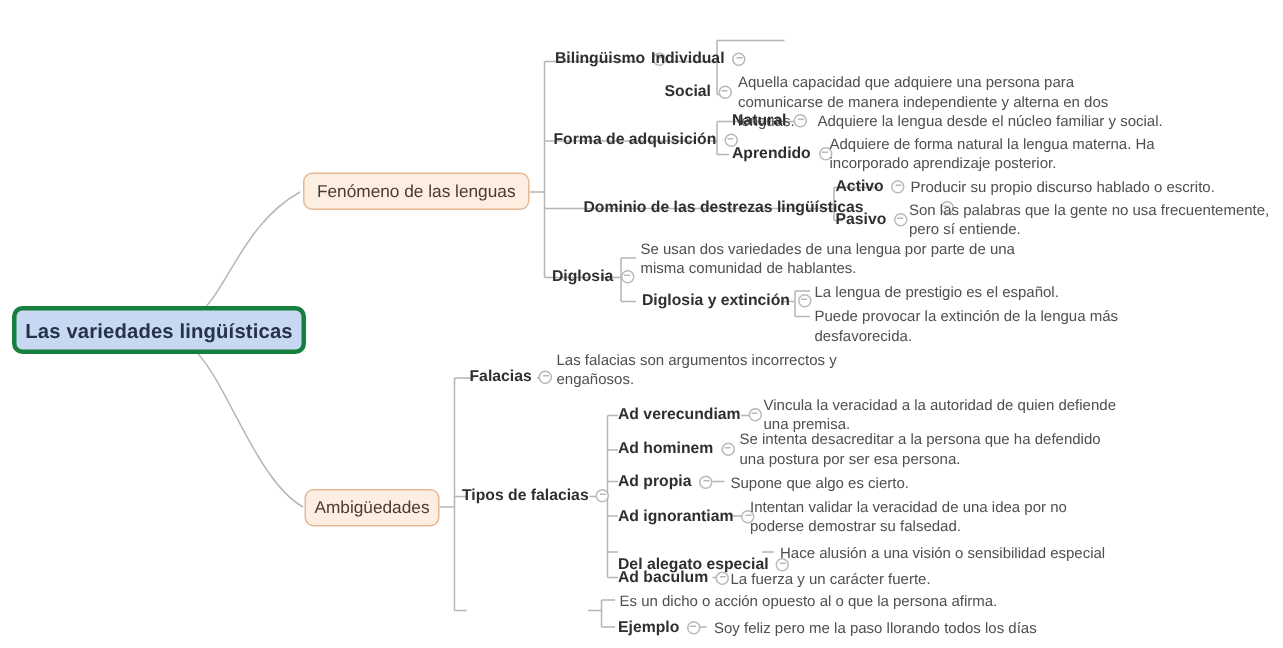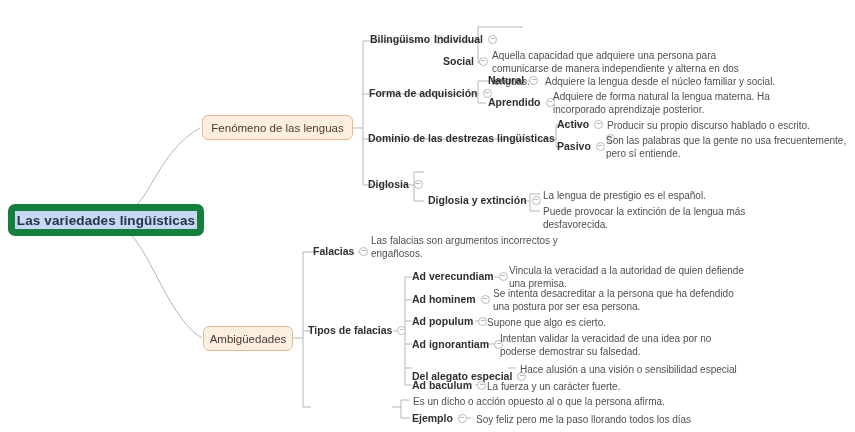--- a/index.html
+++ b/index.html
@@ -27,21 +27,21 @@
     width: 855px;
     height: 432px;
     pointer-events: none;
   }
 
   
   .root-node {
     position: absolute;
     box-sizing: border-box;
     background: #c9d8f2;
-    border: 7px solid #15803d;
+    border: 3px solid #15803d;
     border-radius: 7px;
     display: flex;
     align-items: center;
     justify-content: center;
     font-size: 13.5px;
     font-weight: 600;
     color: #24324a;
     letter-spacing: .1px;
     white-space: nowrap;
   }
@@ -220,41 +220,42 @@
     <span class="bullet"></span>
   </div>
   <div class="leaf" style="left:545px; top:75px; width:300px;">Adquiere la lengua desde el núcleo familiar y social.</div>
 
   <div class="node" style="left:488px; top:96px;">
     <span class="lbl">Aprendido</span>
     <span class="bullet"></span>
   </div>
   <div class="leaf" style="left:553px; top:90px; width:265px;">Adquiere de forma natural la lengua materna. Ha incorporado aprendizaje posterior.</div>
 
-  <div class="node" style="left:368px; top:132px;gap:46px;">
+  <div class="node" style="left:389px; top:132px;gap:46px;">
     <span class="lbl">Dominio de las destrezas lingüísticas</span>
     <span class="bullet"></span>
   </div>
 
   <div class="node" style="left:557px; top:118px;">
     <span class="lbl">Activo</span>
     <span class="bullet"></span>
   </div>
   <div class="leaf" style="left:607px; top:119px; width:240px;">Producir su propio discurso hablado o escrito.</div>
 
   <div class="node" style="left:557px; top:140px;">
     <span class="lbl">Pasivo</span>
     <span class="bullet"></span>
   </div>
   <div class="leaf" style="left:606px; top:134px; width:248px;">Son las palabras que la gente no usa frecuentemente, pero sí entiende.</div>
 
   <div class="node" style="left:368px; top:178px;">
     <span class="lbl">Diglosia</span>
     <span class="bullet"></span>
   </div>
+  <div class="leaf" style="left:427px; top:160px; width:260px;">Se usan dos variedades de una lengua por parte de una misma comunidad de hablantes.</div>
 
   <div class="node" style="left:428px; top:194px;">
     <span class="lbl">Diglosia y extinción</span>
     <span class="bullet"></span>
   </div>
   <div class="leaf" style="left:543px; top:189px; width:250px;">La lengua de prestigio es el español.</div>
   <div class="leaf" style="left:543px; top:205px; width:250px;">Puede provocar la extinción de la lengua más desfavorecida.</div>
 
   <div class="branch-node" style="left:203px; top:326px; width:90px; height:25px;">
     <span>Ambigüedades</span>
@@ -277,21 +278,21 @@
   </div>
   <div class="leaf" style="left:509px; top:264px; width:236px;">Vincula la veracidad a la autoridad de quien defiende una premisa.</div>
 
   <div class="node" style="left:412px; top:293px;">
     <span class="lbl">Ad hominem</span>
     <span class="bullet"></span>
   </div>
   <div class="leaf" style="left:493px; top:287px; width:244px;">Se intenta desacreditar a la persona que ha defendido una postura por ser esa persona.</div>
 
   <div class="node" style="left:412px; top:315px;">
-    <span class="lbl">Ad populum</span>
+    <span class="lbl">Ad propia</span>
     <span class="bullet"></span>
   </div>
   <div class="leaf" style="left:487px; top:316px; width:200px;">Supone que algo es cierto.</div>
 
   <div class="node" style="left:412px; top:338px;">
     <span class="lbl">Ad ignorantiam</span>
     <span class="bullet"></span>
   </div>
   <div class="leaf" style="left:500px; top:332px; width:228px;">Intentan validar la veracidad de una idea por no poderse demostrar su falsedad.</div>
 

